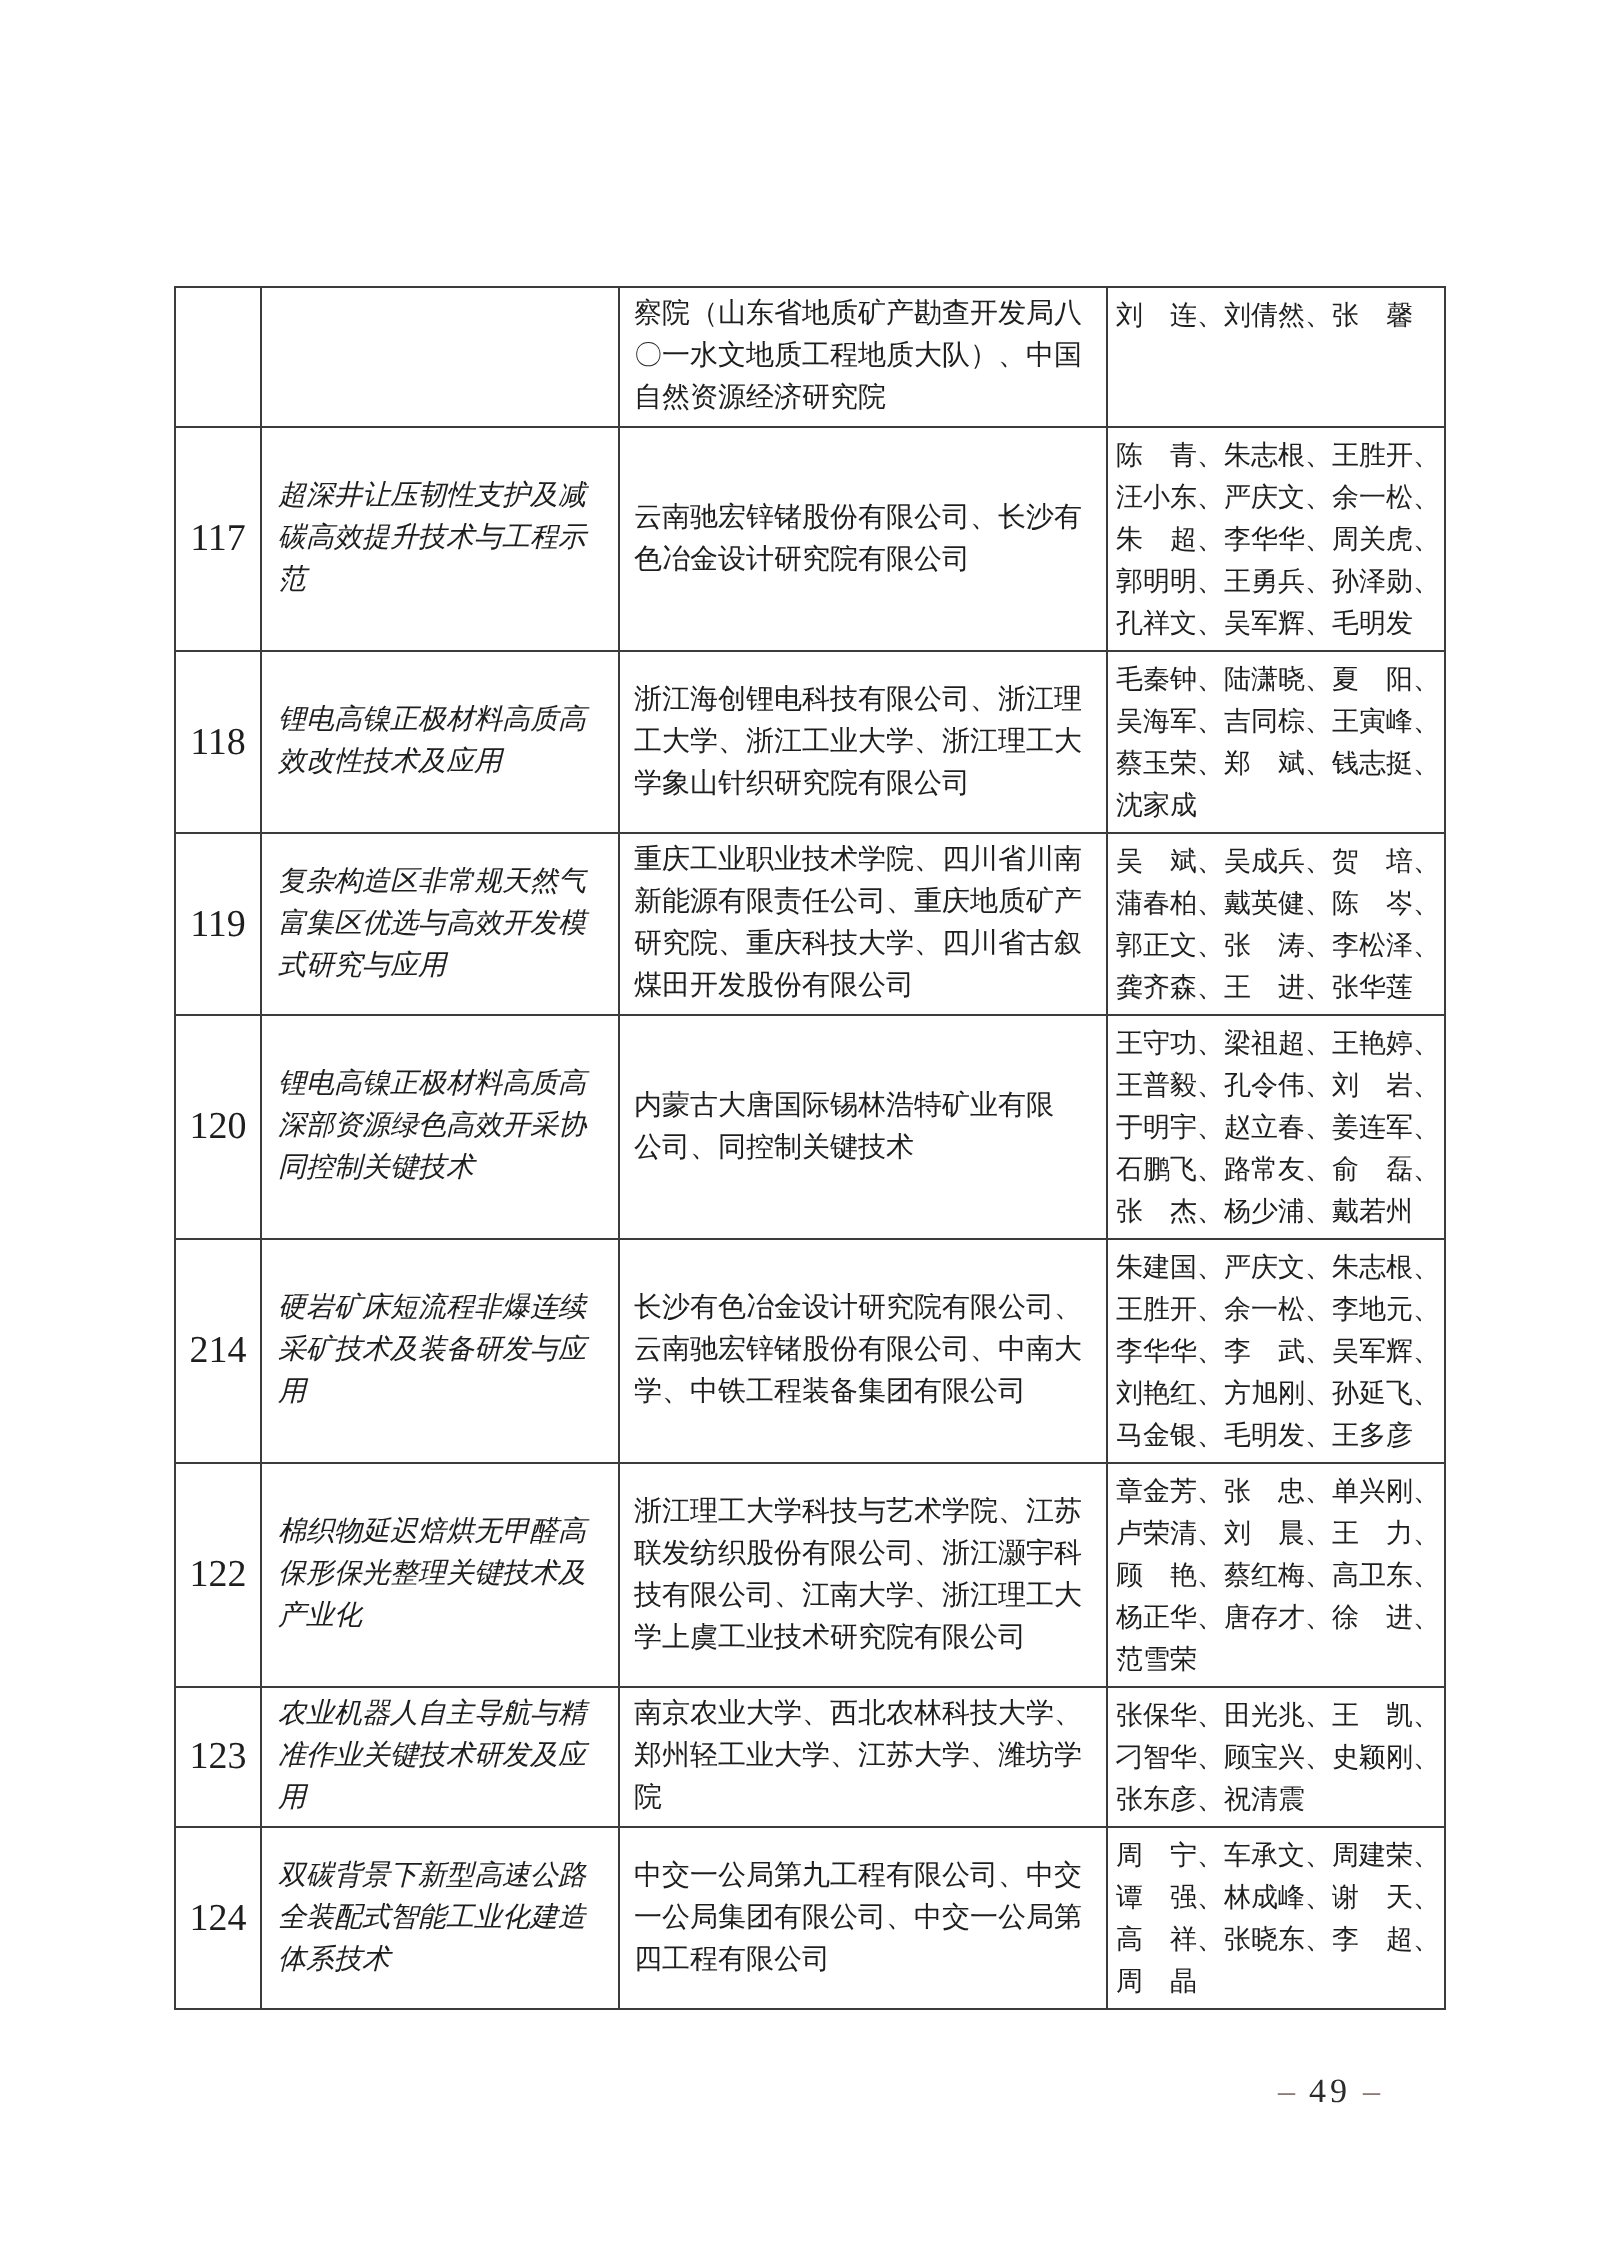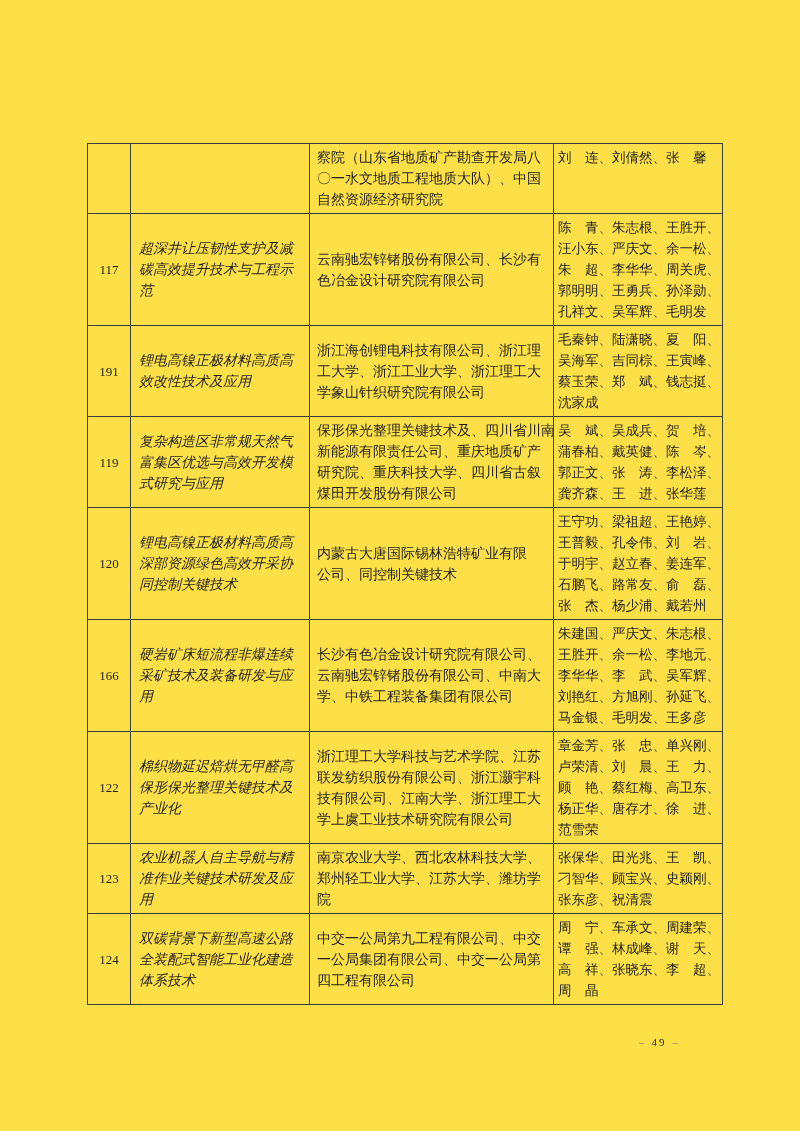--- a/index.html
+++ b/index.html
@@ -5,21 +5,21 @@
   :root{
     --text:#1e1e1e;
     --border:#3c3c3c;
     --dash:#8b6f68;
     --digits:#2b2b2b;
   }
   html,body{margin:0;padding:0;background:#e8e8e8;}
   .sheet{
     position:relative;
     width:800px;height:1131px;
-    background:#fde047;
+    background:#ffffff;
     margin:0 auto;
     overflow:hidden;
     font-family:"Liberation Serif","DejaVu Serif",serif;
     color:var(--text);
   }
   table.awards{
     position:absolute;
     left:87px;top:143px;
     width:635px;
     border-collapse:collapse;
@@ -27,41 +27,41 @@
   }
   table.awards td{
     border:1px solid var(--border);
     vertical-align:middle;
     line-height:21px;
     white-space:pre;
     overflow:hidden;
   }
   td.c-num{
     text-align:center;
-    font-size:13px;
+    font-size:19px;
     padding:2px 0;
   }
   td.c-title{
     font-size:14px;
     padding:3px 4px 3px 8px;
     font-style:italic;
   }
   td.c-orgs{
     font-size:14px;
     padding:3px 3px 3px 7px;
   }
   td.c-people{
     font-size:13.5px;
     padding:3px 2px 3px 4px;
   }
   tr.partial td{vertical-align:top;}
   .pagenum{
     position:absolute;
     top:1036px;left:633px;
-    font-size:11px;
+    font-size:17px;
     letter-spacing:1px;
     white-space:nowrap;
   }
   .pagenum .dash{color:var(--dash);padding:0 6px;}
   .pagenum .num{color:var(--digits);letter-spacing:2px;}
 </style>
 </head>
 <body>
 
 <div class="sheet">
@@ -89,37 +89,37 @@
 范</td>
           <td class="c-orgs">云南驰宏锌锗股份有限公司、长沙有
 色冶金设计研究院有限公司</td>
           <td class="c-people">陈　青、朱志根、王胜开、
 汪小东、严庆文、余一松、
 朱　超、李华华、周关虎、
 郭明明、王勇兵、孙泽勋、
 孔祥文、吴军辉、毛明发</td>
         </tr>
         <tr>
-          <td class="c-num">191</td>
+          <td class="c-num">118</td>
           <td class="c-title">锂电高镍正极材料高质高
 效改性技术及应用</td>
           <td class="c-orgs">浙江海创锂电科技有限公司、浙江理
 工大学、浙江工业大学、浙江理工大
 学象山针织研究院有限公司</td>
           <td class="c-people">毛秦钟、陆潇晓、夏　阳、
 吴海军、吉同棕、王寅峰、
 蔡玉荣、郑　斌、钱志挺、
 沈家成</td>
         </tr>
         <tr>
           <td class="c-num">119</td>
           <td class="c-title">复杂构造区非常规天然气
 富集区优选与高效开发模
 式研究与应用</td>
-          <td class="c-orgs">保形保光整理关键技术及、四川省川南
+          <td class="c-orgs">重庆工业职业技术学院、四川省川南
 新能源有限责任公司、重庆地质矿产
 研究院、重庆科技大学、四川省古叙
 煤田开发股份有限公司</td>
           <td class="c-people">吴　斌、吴成兵、贺　培、
 蒲春柏、戴英健、陈　岑、
 郭正文、张　涛、李松泽、
 龚齐森、王　进、张华莲</td>
         </tr>
         <tr>
           <td class="c-num">120</td>
@@ -128,21 +128,21 @@
 同控制关键技术</td>
           <td class="c-orgs">内蒙古大唐国际锡林浩特矿业有限
 公司、同控制关键技术</td>
           <td class="c-people">王守功、梁祖超、王艳婷、
 王普毅、孔令伟、刘　岩、
 于明宇、赵立春、姜连军、
 石鹏飞、路常友、俞　磊、
 张　杰、杨少浦、戴若州</td>
         </tr>
         <tr>
-          <td class="c-num">166</td>
+          <td class="c-num">214</td>
           <td class="c-title">硬岩矿床短流程非爆连续
 采矿技术及装备研发与应
 用</td>
           <td class="c-orgs">长沙有色冶金设计研究院有限公司、
 云南驰宏锌锗股份有限公司、中南大
 学、中铁工程装备集团有限公司</td>
           <td class="c-people">朱建国、严庆文、朱志根、
 王胜开、余一松、李地元、
 李华华、李　武、吴军辉、
 刘艳红、方旭刚、孙延飞、

